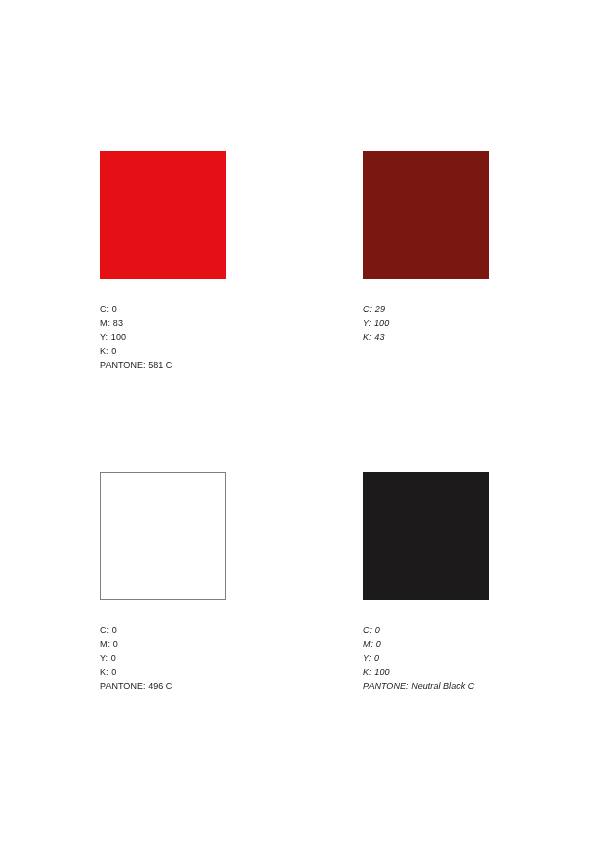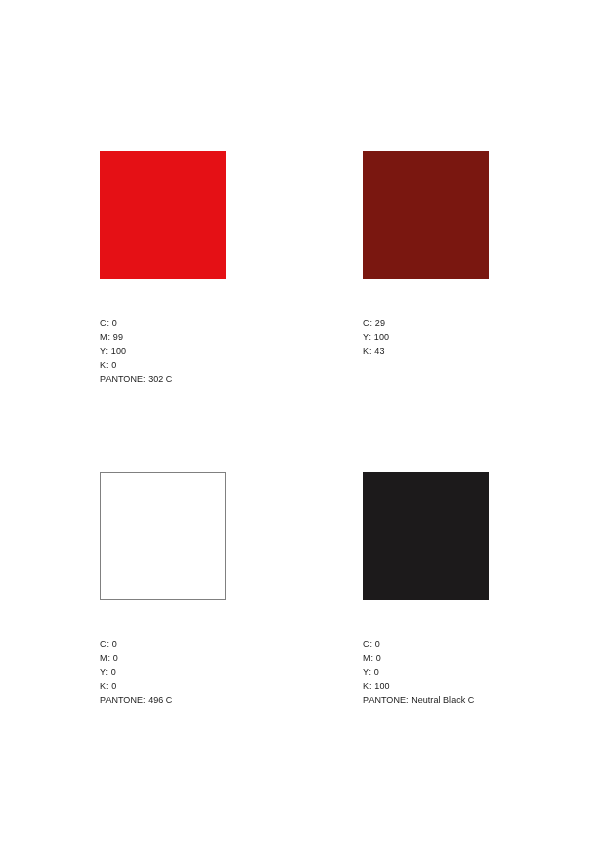--- a/index.html
+++ b/index.html
@@ -31,36 +31,36 @@
     width: 596px;
     height: 842px;
   }
 
   .swatch-cell {
     position: absolute;
     width: 180px;
   }
 
   .swatch-cell.col-left  { left: 100px; }
-  .swatch-cell.col-right { left: 363px; }
+  .swatch-cell.col-right { left: 363px; font-style: italic; }
   .swatch-cell.row-top    { top: 151px; }
   .swatch-cell.row-bottom { top: 472px; }
 
   .swatch-chip {
     width: 126px;
     height: 128px;
     box-sizing: border-box;
     display: block;
   }
   .swatch-chip.has-outline {
     border: 1px solid #808080;
   }
 
   .swatch-specs {
-    margin-top: 37px;
+    margin-top: 23px;
     color: #1a1a1a;
     font-size: 9px;
     line-height: 14px;
     letter-spacing: 0.1px;
     white-space: nowrap;
   }
   .spec-line {
     display: block;
     height: 14px;
   }
@@ -72,24 +72,24 @@
 <body style="background: rgb(255, 255, 255);">
 
 <div class="page">
 
   <div class="swatch-grid">
 
     <div class="swatch-cell col-left row-top">
       <div class="swatch-chip" style="background: rgb(229, 16, 21);"></div>
       <div class="swatch-specs">
         <span class="spec-line">C: 0</span>
-        <span class="spec-line">M: 99</span>
+        <span class="spec-line">M: 83</span>
         <span class="spec-line">Y: 100</span>
         <span class="spec-line">K: 0</span>
-        <span class="spec-line pantone-line">PANTONE: 302 C</span>
+        <span class="spec-line pantone-line">PANTONE: 581 C</span>
       </div>
     </div>
 
     <div class="swatch-cell col-right row-top">
       <div class="swatch-chip" style="background: rgb(122, 23, 16);"></div>
       <div class="swatch-specs">
         <span class="spec-line">C: 29</span>
         <span class="spec-line">Y: 100</span>
         <span class="spec-line">K: 43</span>
       </div>

